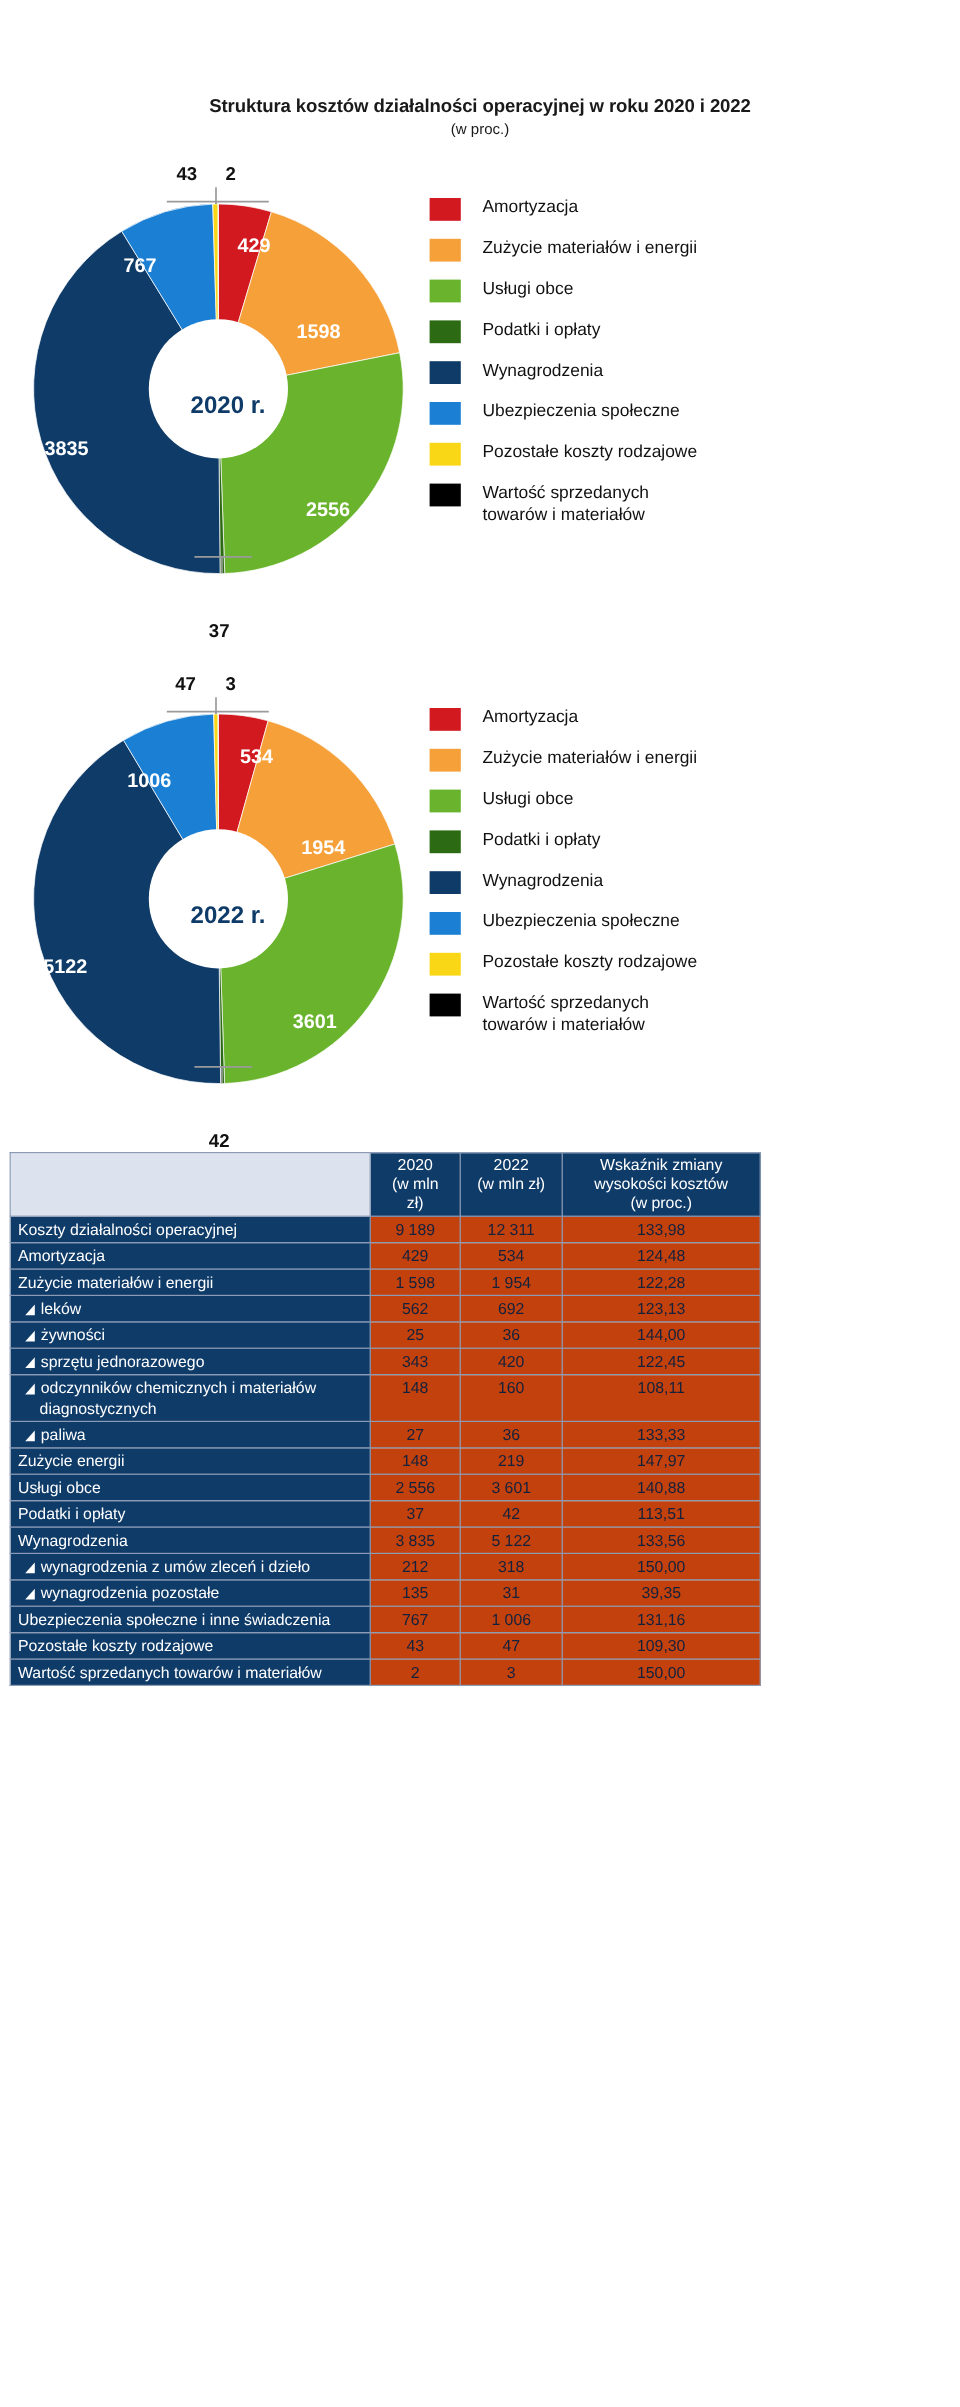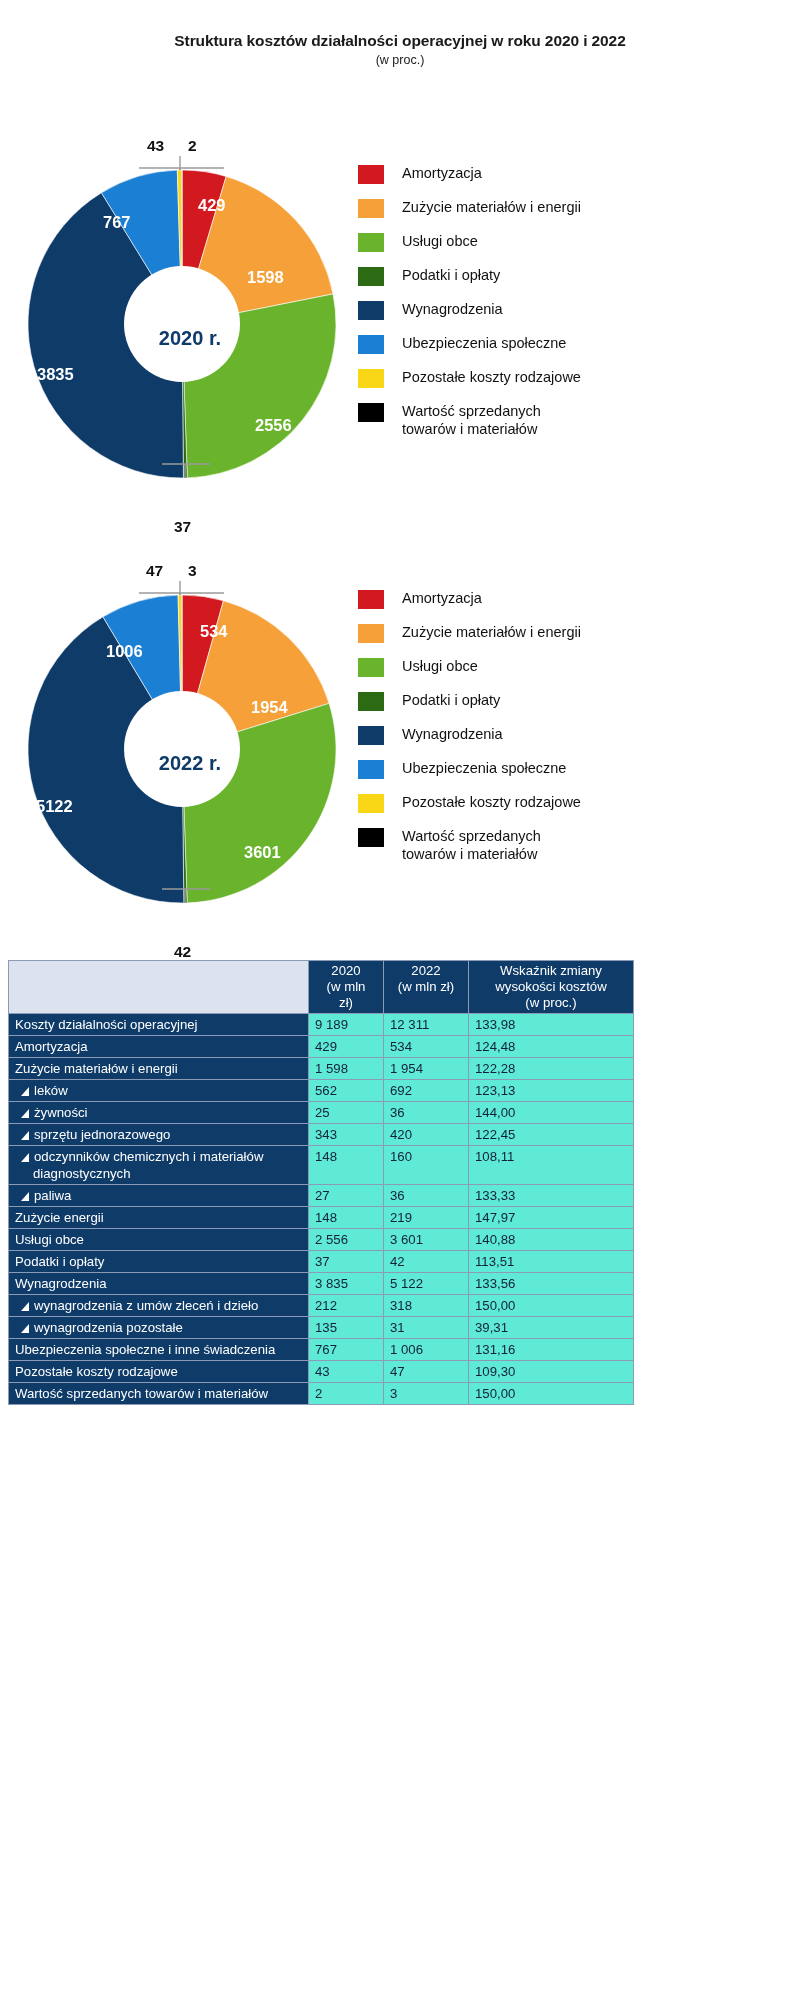--- a/index.html
+++ b/index.html
@@ -22,20 +22,21 @@
     top: 32px;
     left: 0;
     width: 800px;
     text-align: center;
   }
   .title-main {
     font-size: 15.5px;
     font-weight: bold;
     letter-spacing: -0.1px;
     color: #1a1a1a;
+    margin-top: 48px;
   }
   .title-sub {
     font-size: 12.5px;
     color: #1a1a1a;
     margin-top: 3px;
   }
 
   
   .chart-block {
     position: absolute;
@@ -151,23 +152,23 @@
     color: #ffffff;
     text-align: left;
     line-height: 17px;
     padding-left: 5px;
   }
   td.label-cell.indent {
     padding-left: 24px;
     text-indent: -12px;
   }
   td.num-cell {
-    background: #5eead4;
+    background: #c2410c;
     color: #14213d;
-    text-align: left;
+    text-align: center;
     line-height: 17px;
   }
   .tri {
     display: inline-block;
     width: 0;
     height: 0;
     border-left: 8px solid transparent;
     border-bottom: 9px solid #ffffff;
     margin-right: 5px;
     transform: translateY(1px);
@@ -426,21 +427,21 @@
         <tr>
           <td class="label-cell indent"><span class="tri"></span>wynagrodzenia z umów zleceń i dzieło</td>
           <td class="num-cell">212</td>
           <td class="num-cell">318</td>
           <td class="num-cell">150,00</td>
         </tr>
         <tr>
           <td class="label-cell indent"><span class="tri"></span>wynagrodzenia pozostałe</td>
           <td class="num-cell">135</td>
           <td class="num-cell">31</td>
-          <td class="num-cell">39,31</td>
+          <td class="num-cell">39,35</td>
         </tr>
         <tr>
           <td class="label-cell">Ubezpieczenia społeczne i inne świadczenia</td>
           <td class="num-cell">767</td>
           <td class="num-cell">1 006</td>
           <td class="num-cell">131,16</td>
         </tr>
         <tr>
           <td class="label-cell">Pozostałe koszty rodzajowe</td>
           <td class="num-cell">43</td>

